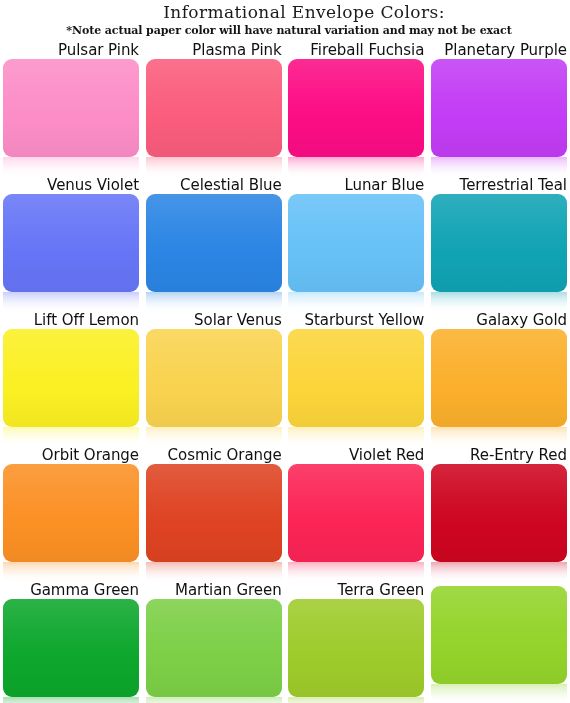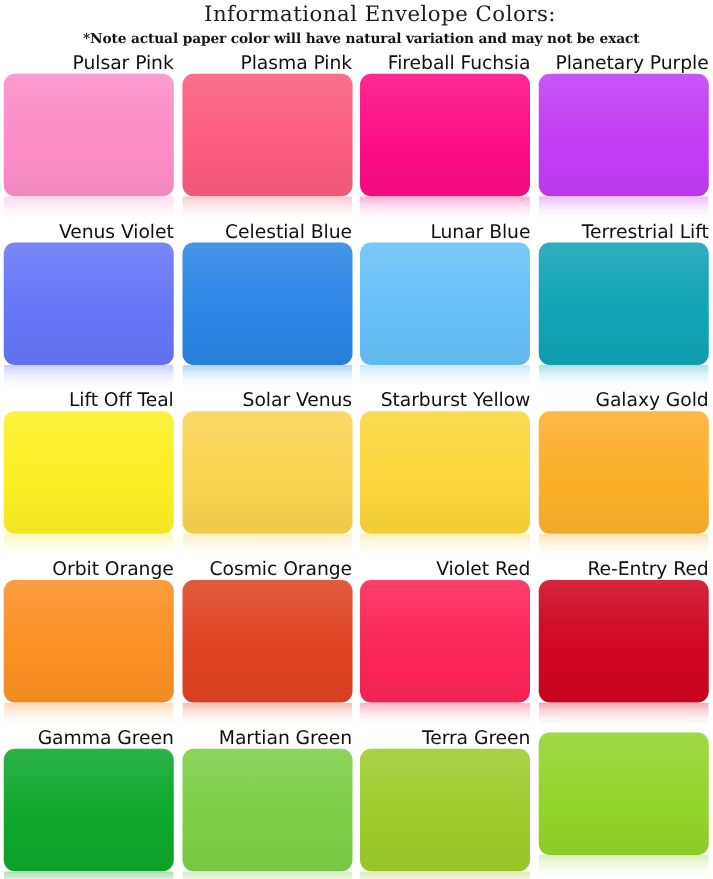--- a/index.html
+++ b/index.html
@@ -158,30 +158,30 @@
         </div>
       </div>
       <div class="swatch-cell">
         <div class="swatch-label">Lunar Blue</div>
         <div class="chip-wrap">
           <div class="chip" style="background: rgb(102, 193, 247);"></div>
           <div class="chip-reflection" style="background: linear-gradient(rgb(102, 193, 247) 0%, rgb(255, 255, 255) 100%);"></div>
         </div>
       </div>
       <div class="swatch-cell">
-        <div class="swatch-label">Terrestrial Lift</div>
+        <div class="swatch-label">Terrestrial Teal</div>
         <div class="chip-wrap">
           <div class="chip" style="background: rgb(16, 163, 180);"></div>
           <div class="chip-reflection" style="background: linear-gradient(rgb(16, 163, 180) 0%, rgb(255, 255, 255) 100%);"></div>
         </div>
       </div>
     </div>
     <div class="swatch-row">
       <div class="swatch-cell">
-        <div class="swatch-label">Lift Off Teal</div>
+        <div class="swatch-label">Lift Off Lemon</div>
         <div class="chip-wrap">
           <div class="chip" style="background: rgb(251, 240, 34);"></div>
           <div class="chip-reflection" style="background: linear-gradient(rgb(251, 240, 34) 0%, rgb(255, 255, 255) 100%);"></div>
         </div>
       </div>
       <div class="swatch-cell">
         <div class="swatch-label">Solar Venus</div>
         <div class="chip-wrap">
           <div class="chip" style="background: rgb(249, 211, 79);"></div>
           <div class="chip-reflection" style="background: linear-gradient(rgb(249, 211, 79) 0%, rgb(255, 255, 255) 100%);"></div>

